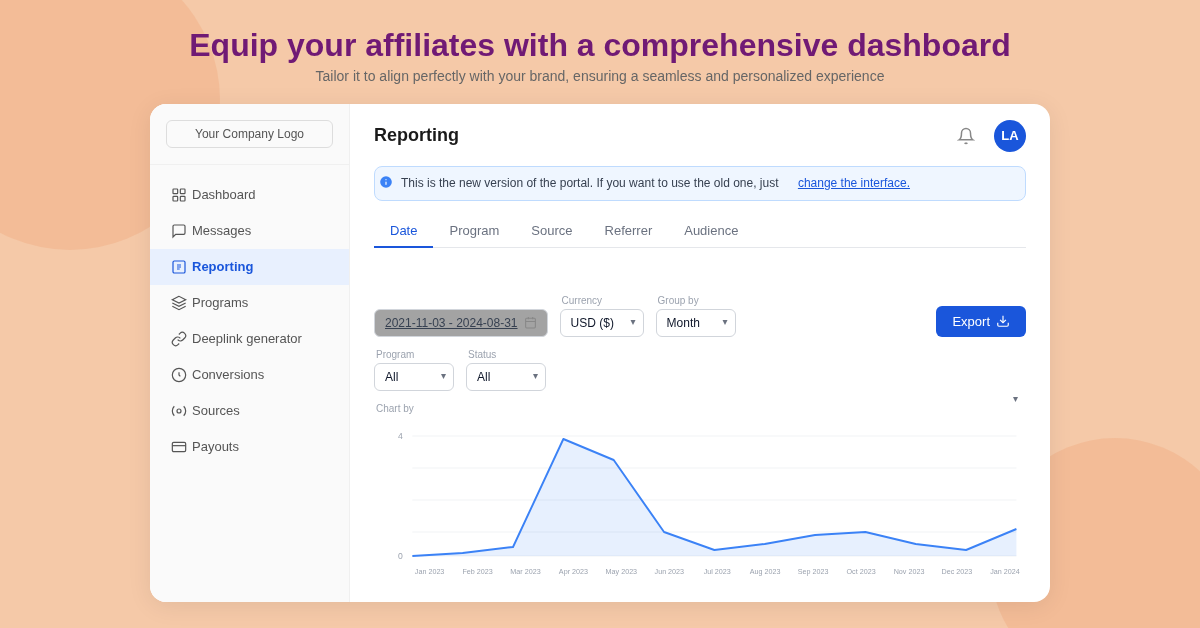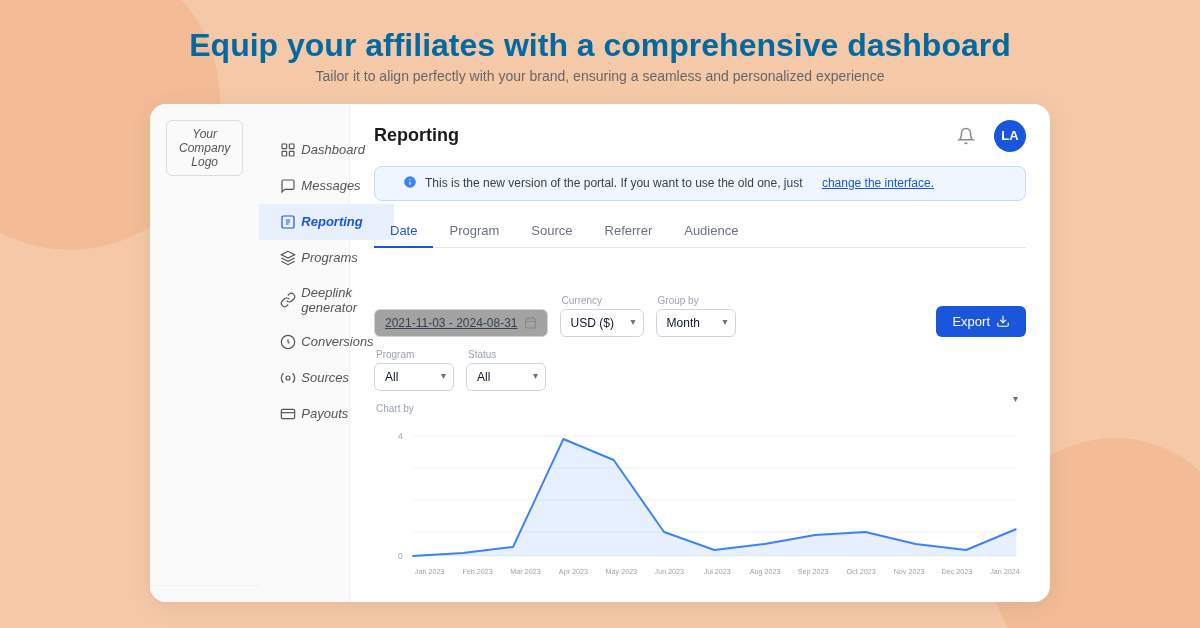--- a/index.html
+++ b/index.html
@@ -23,21 +23,21 @@
       background: #f0a070;
     }
     .header-section {
       text-align: center;
       margin-bottom: 20px;
       z-index: 2;
     }
     .main-title {
       font-size: 32px;
       font-weight: 800;
-      color: #0369a1;
+      color: #701a75;
       margin-bottom: 4px;
     }
     .sub-title {
       font-size: 14px;
       color: #666;
       font-weight: 400;
     }
     .dashboard-card {
       background: white;
       border-radius: 16px;
@@ -50,21 +50,21 @@
       z-index: 2;
     }
     
     .sidebar {
       width: 200px;
       min-width: 200px;
       background: #fafafa;
       border-right: 1px solid #f0f0f0;
       padding: 16px 0;
       display: flex;
-      font-style: italic;
+      flex-direction: column;
     }
     .logo-area {
       padding: 0 16px 16px;
       border-bottom: 1px solid #f0f0f0;
     }
     .logo-box {
       border: 1px solid #ddd;
       border-radius: 6px;
       padding: 6px 12px;
       font-size: 12px;
@@ -131,21 +131,21 @@
       width: 32px; height: 32px;
       background: #1a56db;
       border-radius: 50%;
       display: flex; align-items: center; justify-content: center;
       color: white; font-size: 13px; font-weight: 600;
     }
     .info-banner {
       background: #eff6ff;
       border: 1px solid #bfdbfe;
       border-radius: 8px;
-      padding: 8px 28px;
+      padding: 8px 4px;
       font-size: 12px;
       color: #374151;
       display: flex;
       align-items: center;
       gap: 8px;
       margin-bottom: 14px;
     }
     .info-link {
       color: #1a56db;
       text-decoration: underline;

